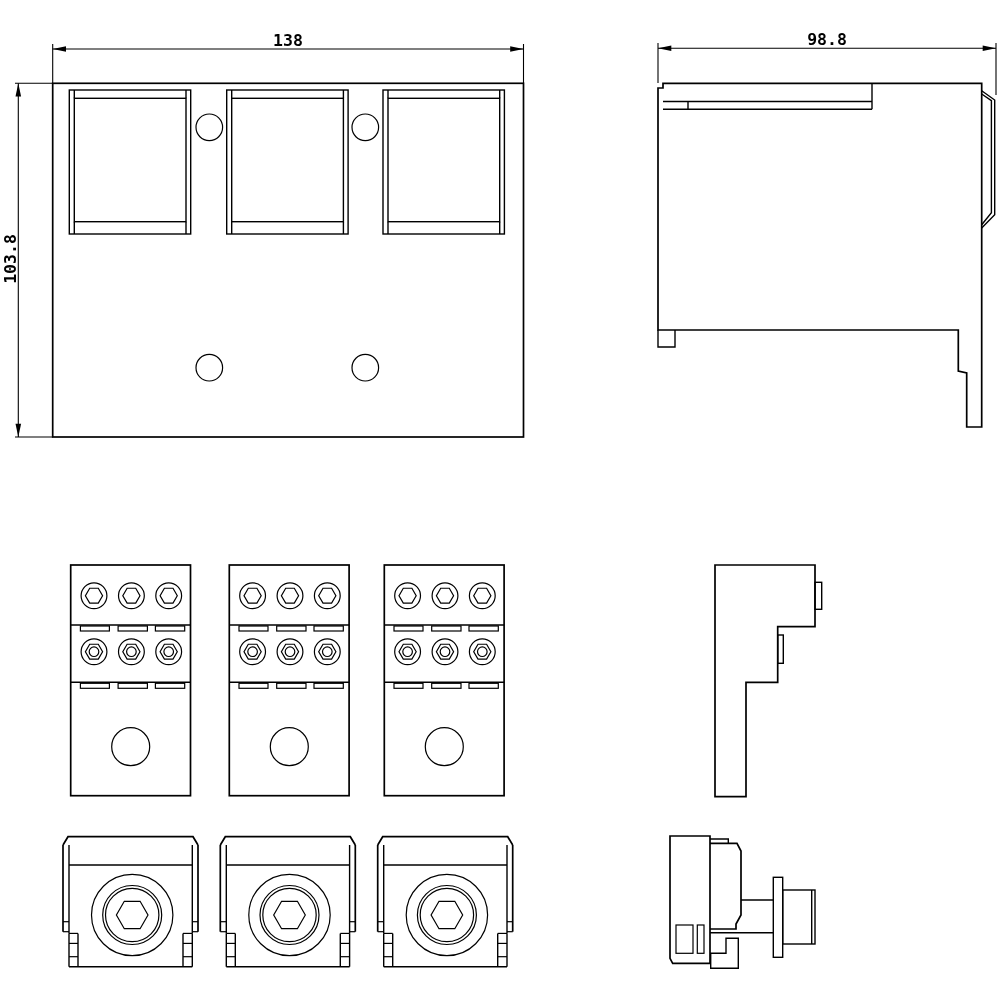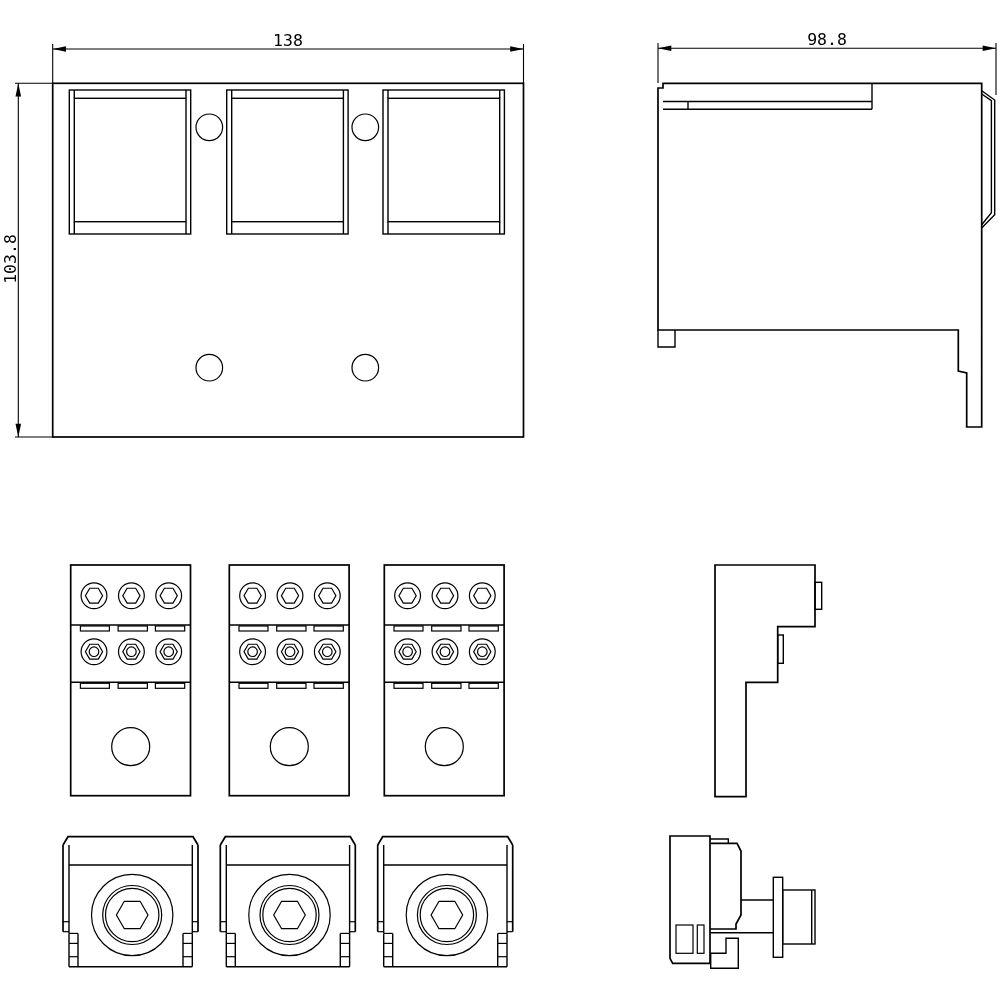--- a/index.html
+++ b/index.html
@@ -8,20 +8,21 @@
     background: #ffffff;
     width: 1000px;
     height: 1000px;
     overflow: hidden;
   }
   .canvas {
     width: 1000px;
     height: 712px;
     background: #ffffff;
     position: relative;
+    font-weight: bold;
   }
   svg { display: block; }
   .outline  { fill: none; stroke: #000; stroke-width: 1.7px; }
   .detail   { fill: none; stroke: #000; stroke-width: 1.4px; }
   .fine     { fill: none; stroke: #000; stroke-width: 1.2px; }
   .dimline  { fill: none; stroke: #000; stroke-width: 1.1px; }
   .dimarrow { fill: #000; stroke: none; }
   .dimtext  {
     font-family: "DejaVu Sans Mono", "Liberation Mono", monospace;
     font-size: 16.5px;

